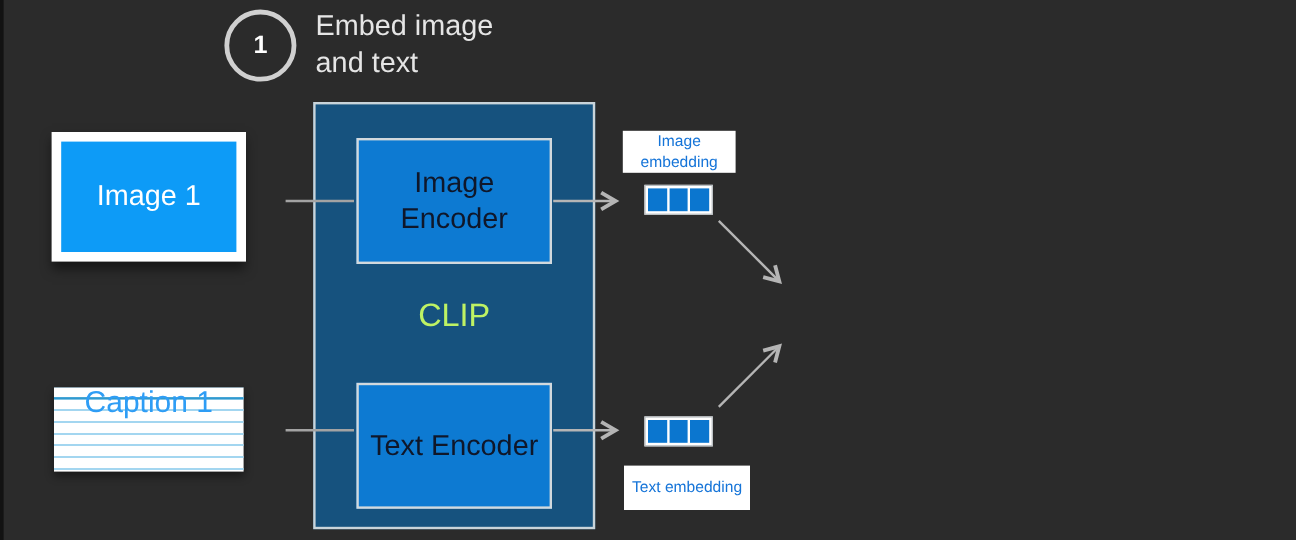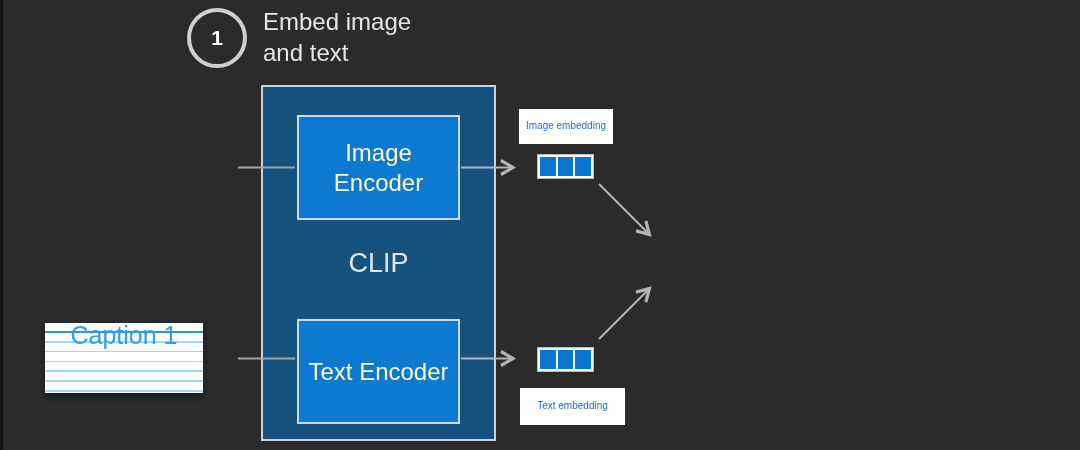--- a/index.html
+++ b/index.html
@@ -56,34 +56,34 @@
 
   
   .clip-box{
     position:absolute;left:261px;top:85px;width:235px;height:356px;
     background:#16527e;border:2px solid #c9d4da;box-sizing:border-box;
   }
   .encoder-box{
     position:absolute;left:34px;width:163px;height:105px;
     background:#0d7ad2;border:2px solid #d2d9dd;box-sizing:border-box;
     display:flex;align-items:center;justify-content:center;text-align:center;
-    color:#fef9c3;font-size:24px;line-height:30px;
+    color:#0f172a;font-size:24px;line-height:30px;
   }
   .encoder-image{top:28px;}
   .encoder-text{top:232px;}
   .clip-title{
     position:absolute;left:0;top:161px;width:100%;text-align:center;
-    color:#e5e5e5;font-size:27px;
+    color:#bef264;font-size:27px;
   }
 
   
   .embed-label{
     position:absolute;background:#ffffff;
     display:flex;align-items:center;justify-content:center;text-align:center;
-    color:#1574d8;font-size:10px;line-height:16.5px;font-weight:500;
+    color:#1574d8;font-size:13px;line-height:16.5px;font-weight:500;
   }
   .embed-label-image{left:519px;top:109px;width:94px;height:35px;}
   .embed-label-text{left:520px;top:388px;width:105px;height:37px;}
   .embed-vector{
     position:absolute;left:537px;width:57px;height:25px;
     background:#ffffff;border:1px solid #b6bcc0;box-sizing:border-box;
     padding:2px;display:flex;gap:2px;
   }
   .embed-vector-image{top:154px;}
   .embed-vector-text{top:347px;}
@@ -97,20 +97,25 @@
 
 <div class="canvas">
 
   <div class="edge-strip"></div>
 
   <div class="step-badge">
     <span>1</span>
   </div>
   <div class="step-label">Embed image and text</div>
 
+  <div class="image-card">
+    <div class="image-card-inner">
+      <span>Image 1</span>
+    </div>
+  </div>
 
   <div class="caption-card">
     <div class="caption-topline"></div>
     <span class="caption-label">Caption 1</span>
   </div>
 
   <div class="clip-box">
     <div class="encoder-box encoder-image">
       <span>Image Encoder</span>
     </div>

